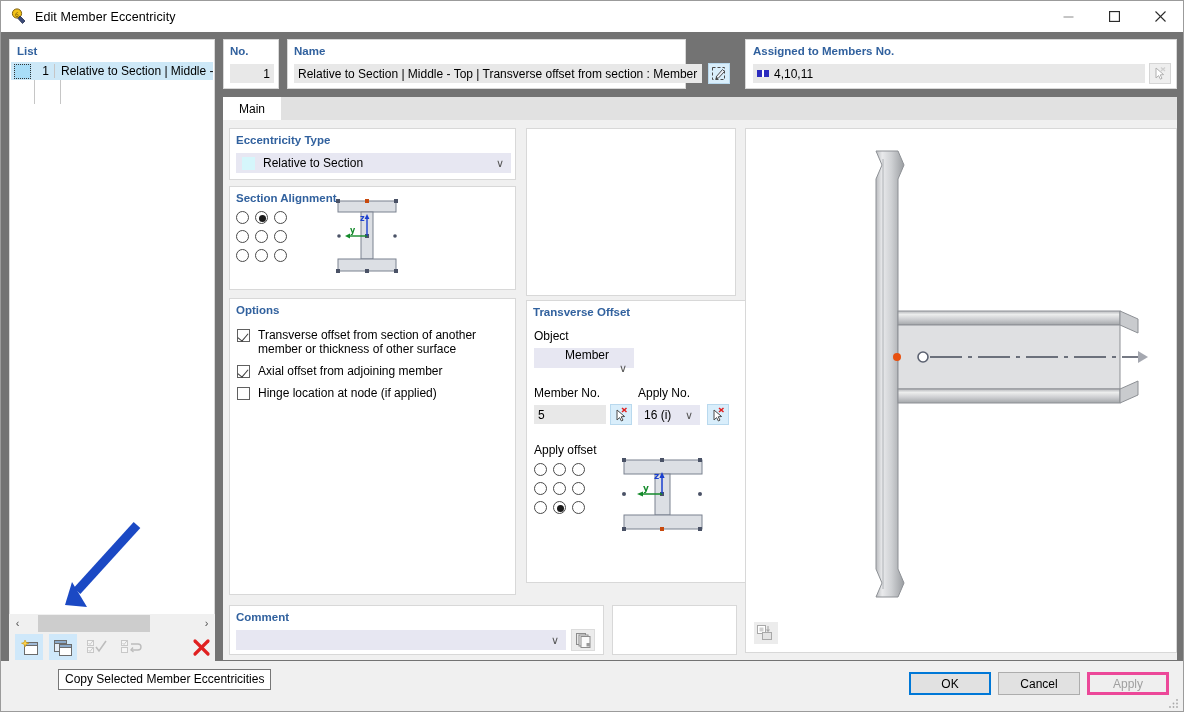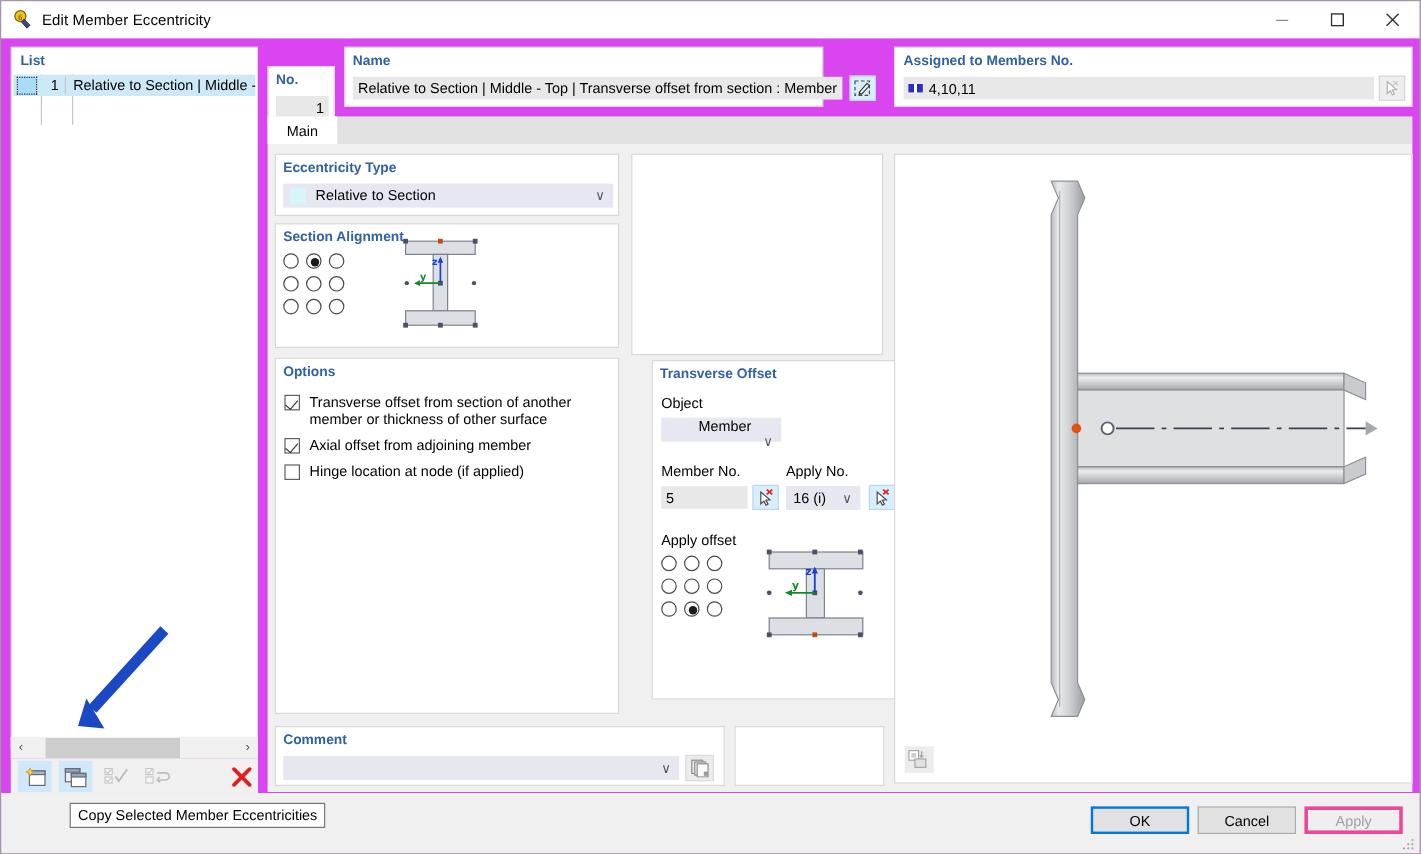--- a/index.html
+++ b/index.html
@@ -8,21 +8,21 @@
     width: 1184px; height: 712px;
     overflow: hidden;
     font-family: "Liberation Sans", sans-serif;
     font-size: 12px;
     color: #000;
     background: #ffffff;
   }
   #app {
     position: relative;
     width: 1184px; height: 712px;
-    background: #d946ef;
+    background: #737373;
     border: 1px solid #9b9b9b;
   }
 
   
   .titlebar {
     position: absolute; left: 0; top: 0; width: 1182px; height: 31px;
     background: #ffffff;
     display: flex; align-items: center;
   }
   .title-icon {
@@ -113,21 +113,21 @@
     position: absolute; left: 57px; top: 668px;
     background: #ffffff; border: 1px solid #767676;
     padding: 2px 6px 3px 6px; font-size: 12px; color: #000;
     white-space: nowrap; z-index: 50;
   }
 
   
   #arrow-annot { position: absolute; left: 40px; top: 518px; pointer-events: none; z-index: 40; }
 
   
-  #no-card { left: 222px; top: 38px; width: 56px; height: 50px; margin-top: 16px; }
+  #no-card { left: 222px; top: 38px; width: 56px; height: 50px; }
   #no-card .card-label { position: absolute; left: 6px; top: 5px; }
   .field {
     background: #e8e8e8; border: none; height: 19px; font-size: 12px;
     font-family: "Liberation Sans", sans-serif; color: #000;
     padding: 0 4px; width: 100%;
   }
   #no-field-wrap { position: absolute; left: 6px; top: 24px; width: 44px; }
   #no-field-wrap .field { text-align: right; }
 
   
@@ -203,21 +203,21 @@
   .chk.on::after {
     content: ""; position: absolute; left: 2px; top: 1px; width: 5px; height: 9px;
     border: solid #3a3a3a; border-width: 0 1.6px 1.6px 0; transform: rotate(40deg);
   }
   .chk-label { line-height: 14px; }
 
   
   #mid-blank { left: 525px; top: 127px; width: 210px; height: 168px; }
 
   
-  #trans-card { left: 542px; top: 299px; width: 222px; height: 283px; }
+  #trans-card { left: 525px; top: 299px; width: 222px; height: 283px; }
   #trans-card .card-label { position: absolute; left: 6px; top: 5px; }
   .sublabel { position: absolute; font-size: 12px; color: #000; }
   #trans-obj-label { left: 7px; top: 28px; }
   #trans-obj-combo { left: 7px; top: 47px; width: 100px; flex-direction: column; }
   #trans-mem-label { left: 7px; top: 85px; }
   #trans-mem-field { position: absolute; left: 7px; top: 104px; width: 72px; }
   #trans-mem-btn { position: absolute; left: 83px; top: 103px; }
   #trans-node-label { left: 111px; top: 85px; }
   #trans-node-combo { left: 111px; top: 104px; width: 62px; }
   #trans-node-btn { position: absolute; left: 180px; top: 103px; }

